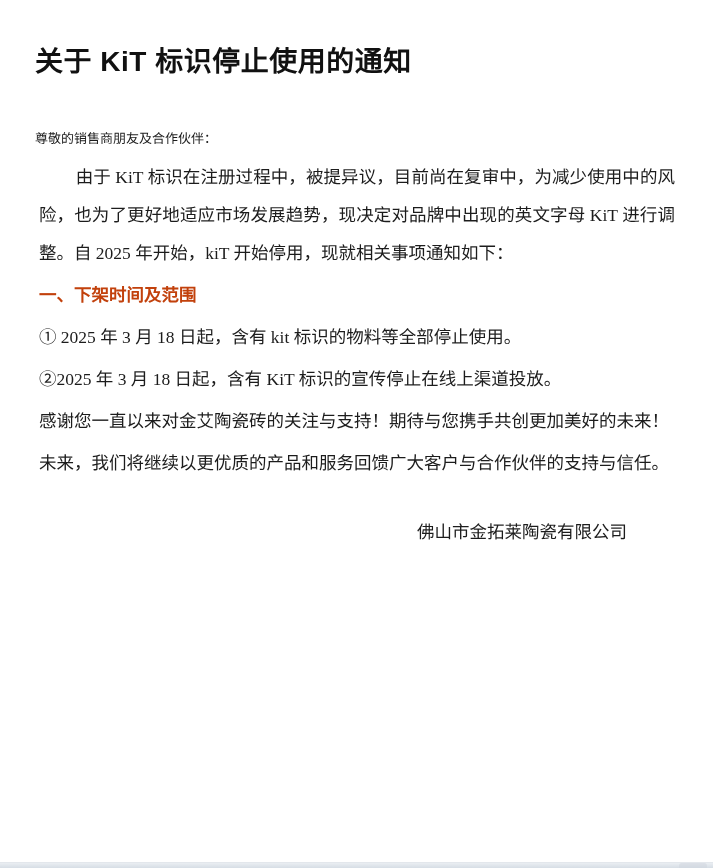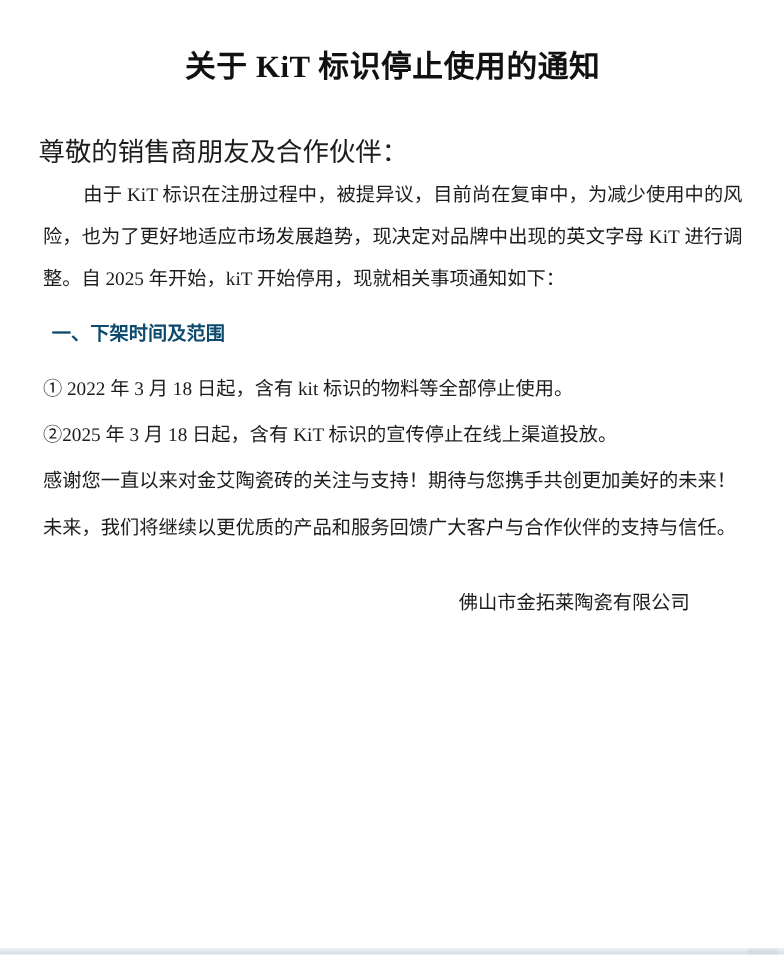--- a/index.html
+++ b/index.html
@@ -13,51 +13,50 @@
     height: 868px;
     background: #ffffff;
     overflow: hidden;
     font-family: "Liberation Serif", "DejaVu Serif", serif;
     color: #1c1c1c;
   }
   .content {
     padding: 0 34px 0 35px;
   }
   .title {
-    font-family: Liberation Serif, serif;
+    font-family: Liberation Sans, sans-serif;
     font-weight: 700;
     font-size: 28px;
     line-height: 36px;
-    text-align: center;
     letter-spacing: 0.5px;
     margin: 44px 0 0 0;
     color: #111111;
   }
   .greeting {
-    font-size: 24px;
+    font-size: 13px;
     line-height: 26px;
     margin: 46px 0 6px 0;
   }
   p.body {
     font-size: 17.5px;
     line-height: 38px;
     margin: 4px;
     text-align: justify;
     text-justify: inter-ideograph;
   }
   p.indent {
     text-indent: 2.1em;
   }
   h2.heading {
     font-family: "Liberation Sans", "DejaVu Sans", sans-serif;
     font-weight: 700;
     font-size: 17.5px;
     line-height: 38px;
-    margin: 12px;
-    color: #0c4a6e;
+    margin: 4px;
+    color: #c2410c;
   }
   .signature {
     margin: 30px 52px 0 auto;
     width: fit-content;
     text-align: center;
   }
   .signature p {
     font-size: 17.5px;
     line-height: 40px;
     margin: 0;
@@ -91,21 +90,21 @@
   <div class="content">
 
     <h1 class="title">关于 KiT 标识停止使用的通知</h1>
 
     <p class="greeting">尊敬的销售商朋友及合作伙伴：</p>
 
     <p class="body indent">由于 KiT 标识在注册过程中，被提异议，目前尚在复审中，为减少使用中的风险，也为了更好地适应市场发展趋势，现决定对品牌中出现的英文字母 KiT 进行调整。自 2025 年开始，kiT 开始停用，现就相关事项通知如下：</p>
 
     <h2 class="heading">一、下架时间及范围</h2>
 
-    <p class="body">① 2022 年 3 月 18 日起，含有 kit 标识的物料等全部停止使用。</p>
+    <p class="body">① 2025 年 3 月 18 日起，含有 kit 标识的物料等全部停止使用。</p>
 
     <p class="body">②2025 年 3 月 18 日起，含有 KiT 标识的宣传停止在线上渠道投放。</p>
 
 
 
 
     <p class="body">感谢您一直以来对金艾陶瓷砖的关注与支持！期待与您携手共创更加美好的未来！</p>
 
     <p class="body">未来，我们将继续以更优质的产品和服务回馈广大客户与合作伙伴的支持与信任。</p>
 

